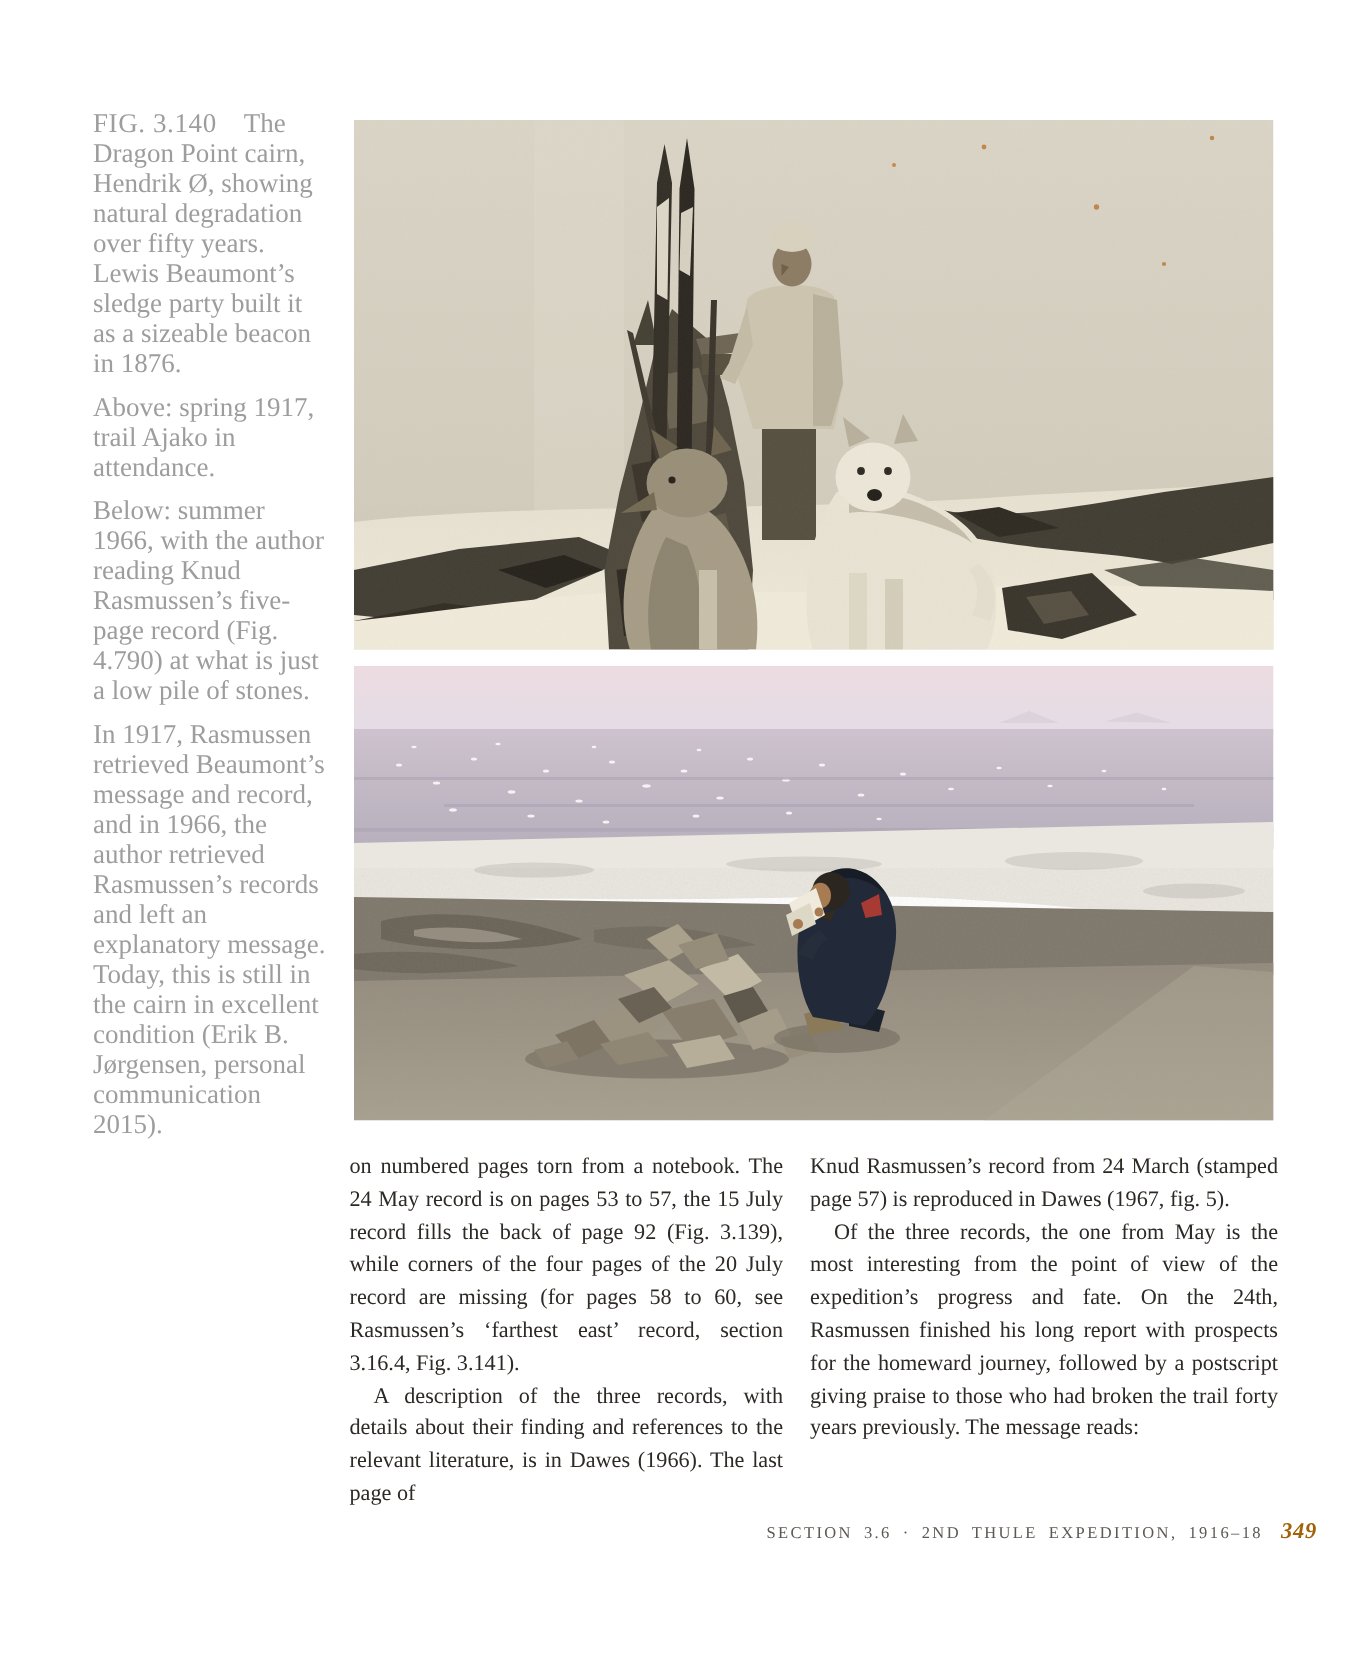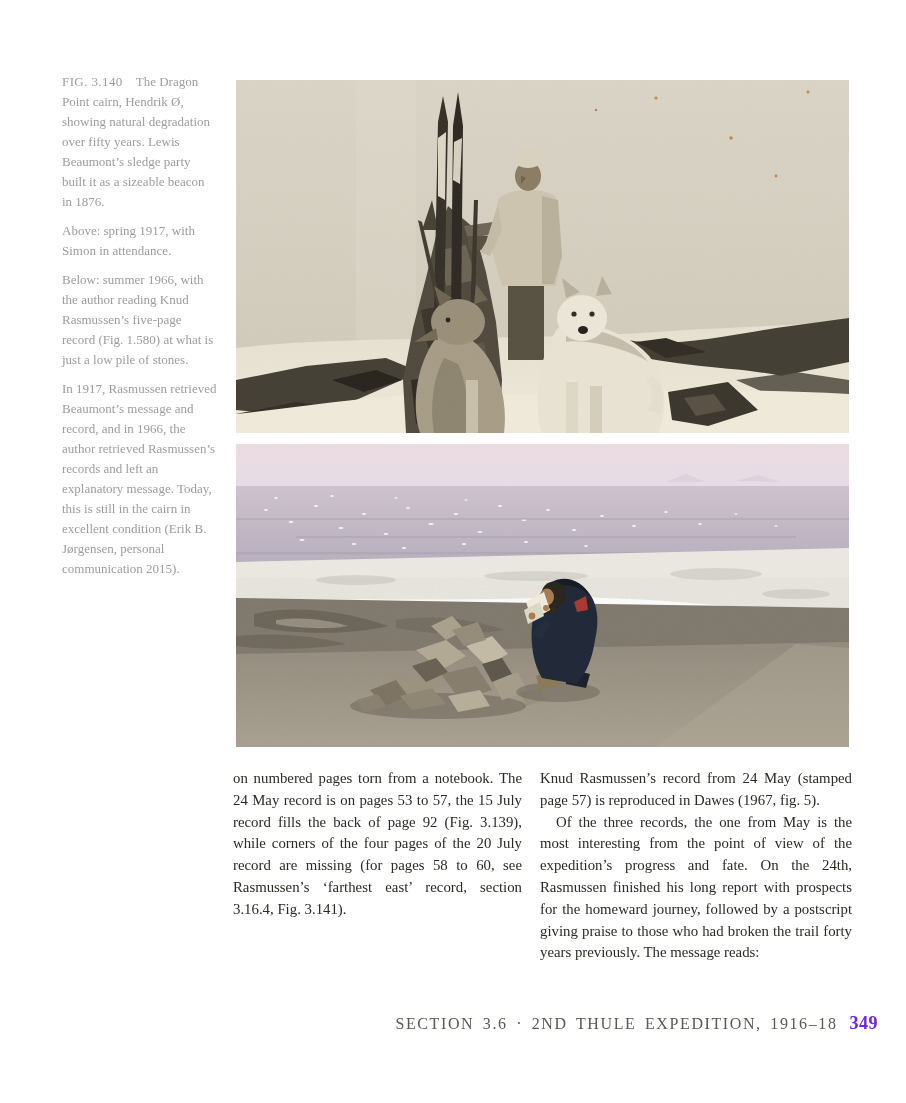--- a/index.html
+++ b/index.html
@@ -6,21 +6,21 @@
   .page{
     position:relative;
     width:906px;height:1103px;
     background:#ffffff;
     font-family:"Liberation Serif", serif;
     overflow:hidden;
   }
   
   .caption{
     position:absolute;left:62px;top:72px;width:155px;
-    color:#9d9d9d;font-size:13px;line-height:20px;
+    color:#9d9d9d;font-size:18px;line-height:20px;
     text-align:left;
   }
   .caption p{margin:0 0 9px 0;}
   .fig-label{letter-spacing:.4px;}
   
   .photo{position:absolute;display:block;}
   .photo-top{left:236px;top:80px;width:613px;height:353px;}
   .photo-bottom{left:236px;top:444px;width:613px;height:303px;}
   .photo svg{display:block;width:100%;height:100%;}
   
@@ -32,36 +32,36 @@
   .col-left{left:233px;width:289px;}
   .col-right{left:540px;width:312px;}
   .bodycol p{margin:0;}
   .bodycol p.indent{text-indent:16px;}
   
   .footer{
     position:absolute;top:1013px;right:28px;
     display:flex;align-items:baseline;gap:12px;
   }
   .section-label{
-    font-size:16px;letter-spacing:1.6px;word-spacing:3px;
+    font-size:11px;letter-spacing:1.6px;word-spacing:3px;
     color:#5c5852;
   }
   .page-number{
-    font-size:18px;font-weight:bold;color:#6d28d9;letter-spacing:.5px;
+    font-size:15px;font-weight:bold;color:#a16207;letter-spacing:.5px;font-style:italic;
   }
 </style>
 </head>
 <body>
 
 <div class="page">
 
   <div class="caption">
     <p><span class="fig-label">FIG. 3.140</span> <span>The Dragon Point cairn, Hendrik Ø, showing natural degradation over fifty years. Lewis Beaumont’s sledge party built it as a sizeable beacon in 1876.</span></p>
-    <p>Above: spring 1917, with Simon in attendance.</p>
-    <p>Below: summer 1966, with the author reading Knud Rasmussen’s five-page record (Fig. 1.580) at what is just a low pile of stones.</p>
+    <p>Above: spring 1917, trail Ajako in attendance.</p>
+    <p>Below: summer 1966, with the author reading Knud Rasmussen’s five-page record (Fig. 4.790) at what is just a low pile of stones.</p>
     <p>In 1917, Rasmussen retrieved Beaumont’s message and record, and in 1966, the author retrieved Rasmussen’s records and left an explanatory message. Today, this is still in the cairn in excellent condition (Erik B. Jørgensen, personal communication 2015).</p>
   </div>
 
   <div class="photo photo-top">
     <svg viewBox="0 0 613 353" preserveAspectRatio="none">
       <defs>
         <linearGradient id="skyGrad" x1="0" y1="0" x2="0" y2="1">
           <stop offset="0" stop-color="#dbd5c7"></stop>
           <stop offset="0.7" stop-color="#d3cdbe"></stop>
           <stop offset="1" stop-color="#cdc7b7"></stop>
@@ -272,23 +272,24 @@
         <path d="M290,158 L308,148 L314,166 L296,176 Z" fill="#efeadb"></path>
         <path d="M288,166 L304,158 L308,172 L292,180 Z" fill="#ddd8c6"></path>
         <circle cx="296" cy="172" r="3.4" fill="#a87c52"></circle>
         <circle cx="310" cy="164" r="3" fill="#a87c52"></circle>
       </g>
     </svg>
   </div>
 
   <div class="bodycol col-left">
     <p>on numbered pages torn from a notebook. The 24 May record is on pages 53 to 57, the 15 July record fills the back of page 92 (Fig. 3.139), while corners of the four pages of the 20 July record are missing (for pages 58 to 60, see Rasmussen’s ‘farthest east’ record, section 3.16.4, Fig. 3.141).</p>
+    <p class="indent">A description of the three records, with details about their finding and references to the relevant literature, is in Dawes (1966). The last page of</p>
   </div>
   <div class="bodycol col-right">
-    <p>Knud Rasmussen’s record from 24 May (stamped page 57) is reproduced in Dawes (1967, fig. 5).</p>
+    <p>Knud Rasmussen’s record from 24 March (stamped page 57) is reproduced in Dawes (1967, fig. 5).</p>
     <p class="indent">Of the three records, the one from May is the most interesting from the point of view of the expedition’s progress and fate. On the 24th, Rasmussen finished his long report with prospects for the homeward journey, followed by a postscript giving praise to those who had broken the trail forty years previously. The message reads:</p>
   </div>
 
   <div class="footer">
     <span class="section-label">SECTION 3.6 · 2ND THULE EXPEDITION, 1916–18</span>
     <span class="page-number">349</span>
   </div>
 
 </div>
 

